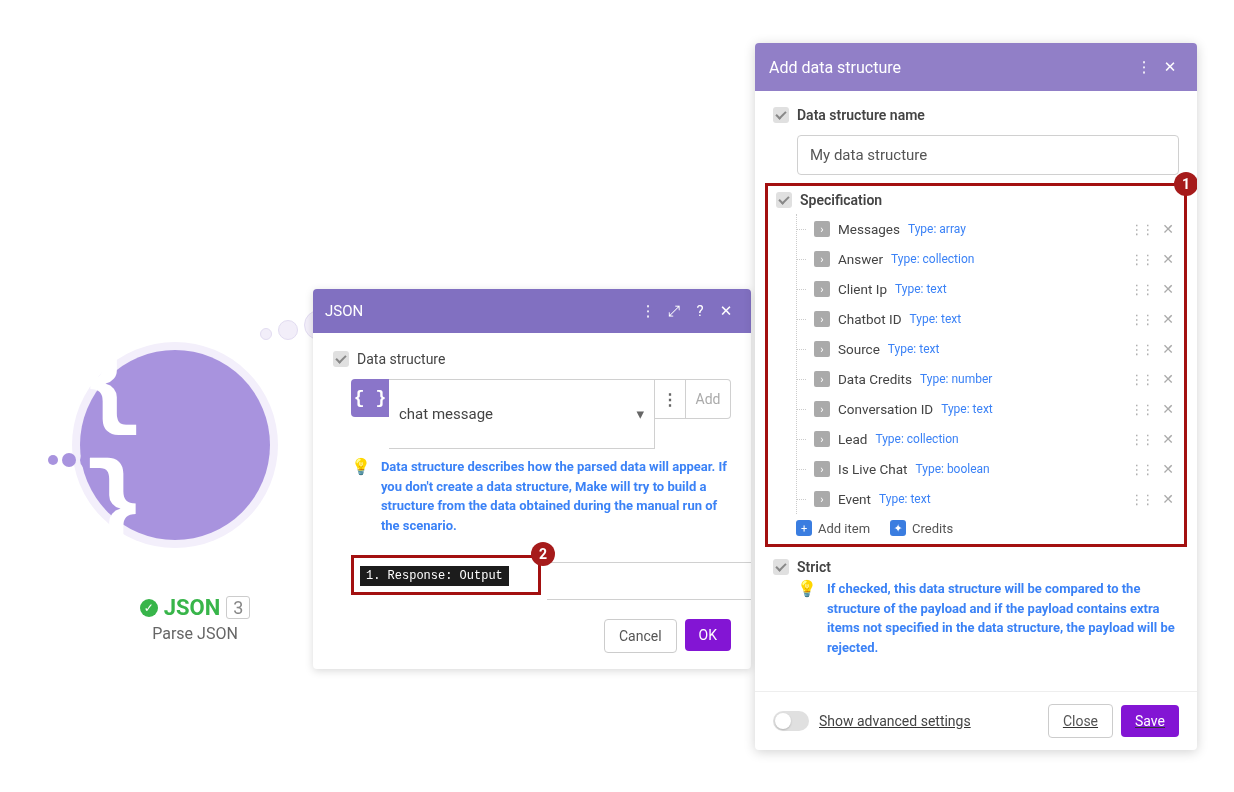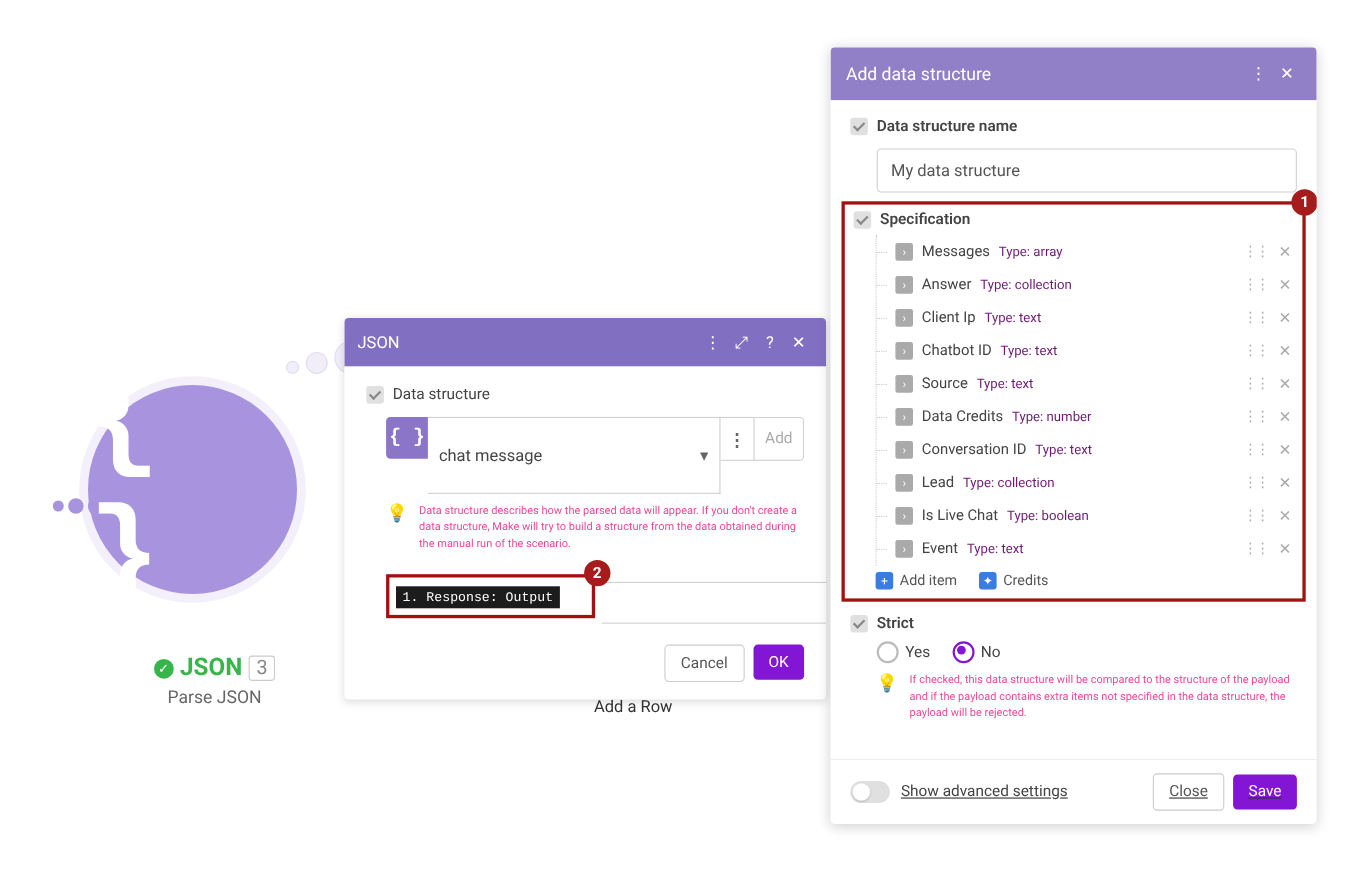--- a/index.html
+++ b/index.html
@@ -250,23 +250,24 @@
   display: flex;
   gap: 10px;
   margin-left: 18px;
   margin-bottom: 20px;
 }
 .bulb {
   color: #c8e07a;
   font-size: 16px;
 }
 .help-text {
-  font-size: 10px;
-  color: #ec4899;
+  font-size: 13px;
+  color: #3b82f6;
   line-height: 1.5;
+  font-weight: bold;
 }
 .jstr-outer {
   margin-left: 18px;
   margin-top: 6px;
   position: relative;
   border: 3px solid #a31010;
   padding: 6px;
   width: 172px;
 }
 .jstr-chip {
@@ -401,21 +402,21 @@
   display: flex;
   align-items: center;
   justify-content: center;
 }
 .spec-name {
   font-size: 13.5px;
   color: #444;
 }
 .spec-type {
   font-size: 12px;
-  color: #701a75;
+  color: #3b82f6;
 }
 .spec-item .spacer { flex: 1; }
 .drag-handle {
   color: #aaa;
   font-size: 13px;
   letter-spacing: -2px;
 }
 .remove-x {
   color: #aaa;
   font-size: 14px;
@@ -709,30 +710,20 @@
           <span>Credits</span>
         </span>
       </div>
     </div>
 
     <div class="strict-sec">
       <div class="section-row" style="margin-bottom:4px;">
         <span class="chkbox"></span>
         <span class="section-label bold">Strict</span>
       </div>
-      <div class="radio-row">
-        <span class="radio">
-          <span class="rcircle"></span>
-          <span>Yes</span>
-        </span>
-        <span class="radio">
-          <span class="rcircle sel"></span>
-          <span>No</span>
-        </span>
-      </div>
       <div class="help-row" style="margin-left:24px;">
         <span class="bulb">💡</span>
         <span class="help-text">If checked, this data structure will be compared to the structure of the payload and if the payload contains extra items not specified in the data structure, the payload will be rejected.</span>
       </div>
     </div>
   </div>
   <div class="side-footer">
     <span class="toggle"></span>
     <span class="toggle-label">Show advanced settings</span>
     <span class="spacer"></span>

